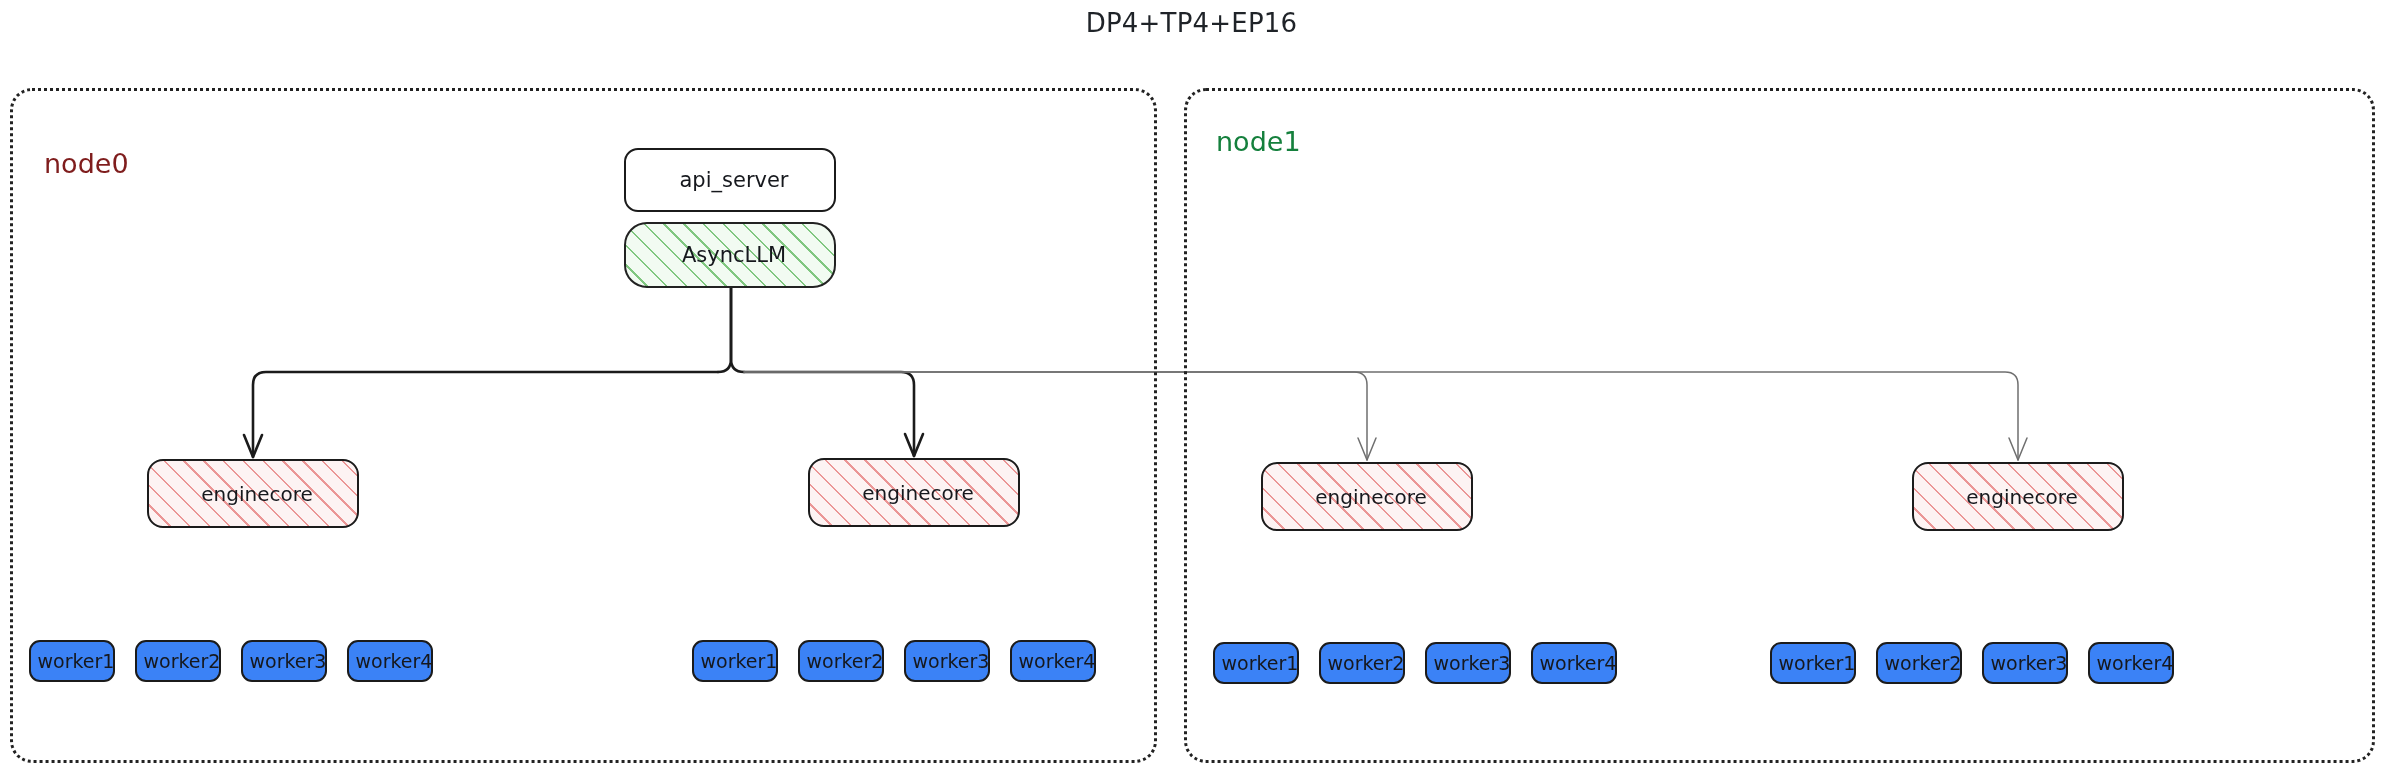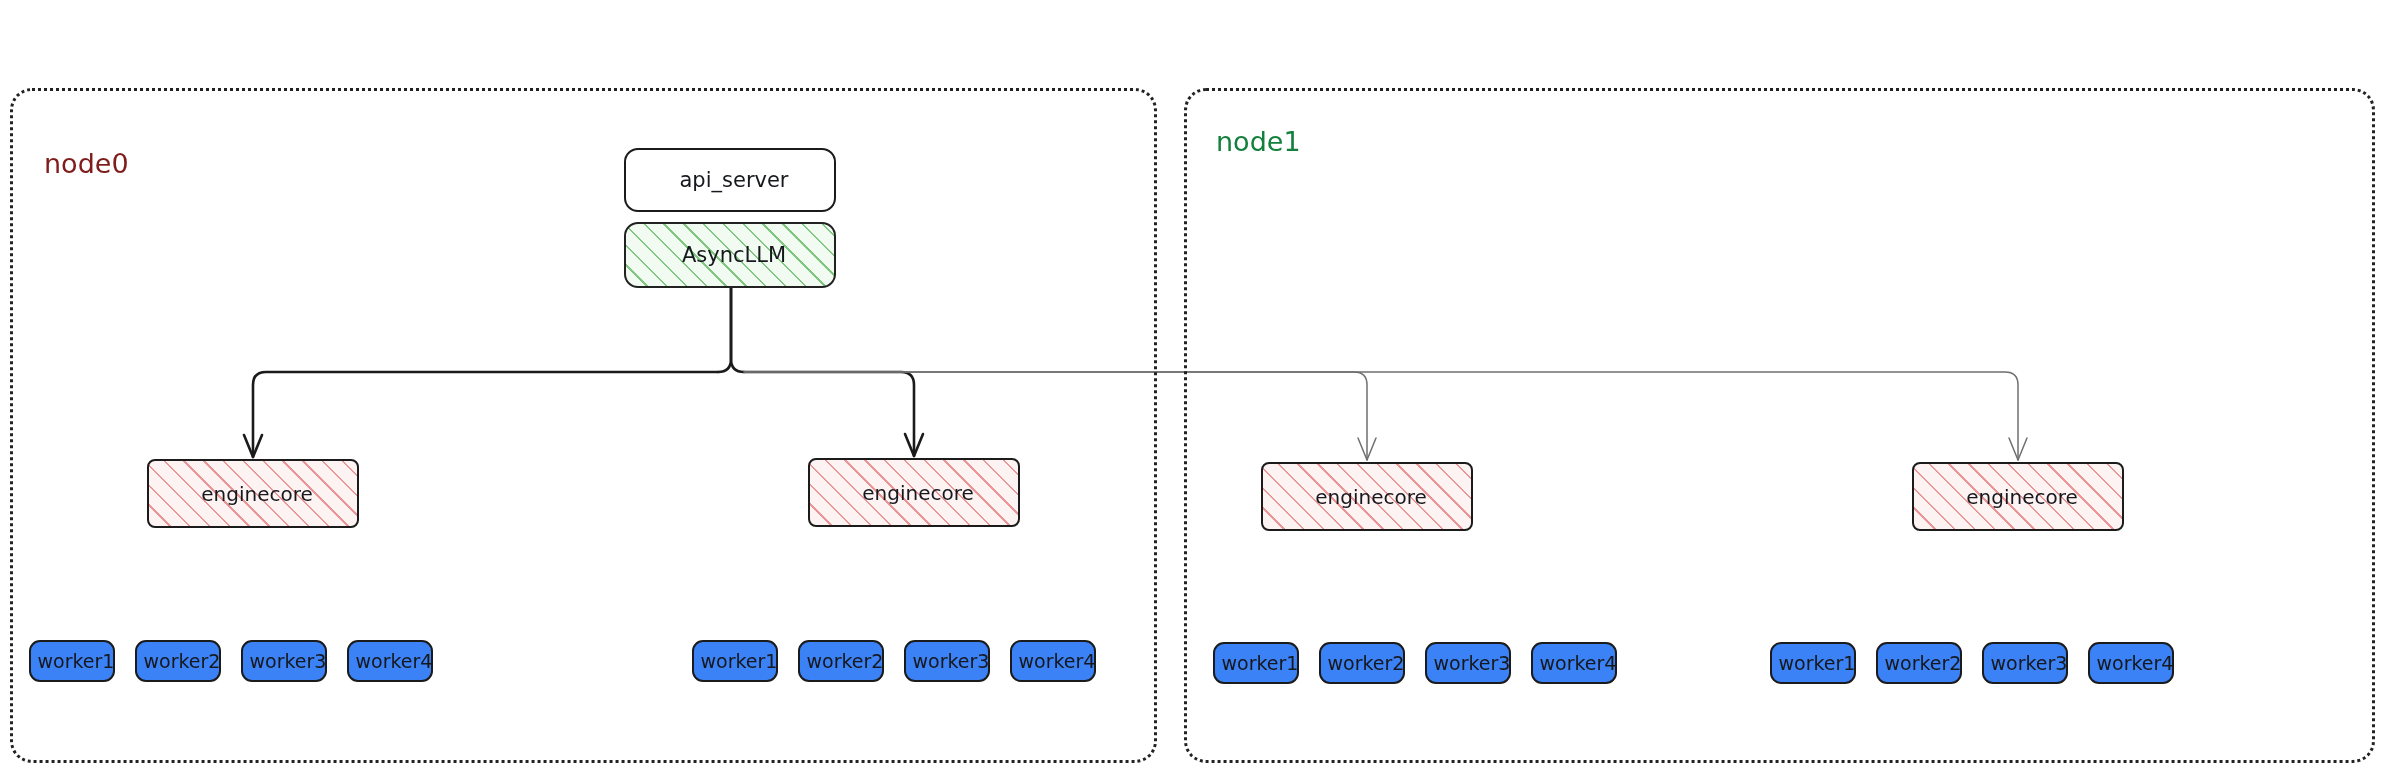--- a/index.html
+++ b/index.html
@@ -56,34 +56,34 @@
     color: #16181d;
     border: 2.2px solid #1b1b1b;
     background: #ffffff;
     padding-left: 8px;
   }
   .box.api-server {
     border-radius: 14px;
     font-size: 21px;
   }
   .box.asyncllm {
-    border-radius: 14px;
+    border-radius: 23px;
     font-size: 21px;
     border-color: #222222;
     background-color: #f2fbf2;
     background-image: repeating-linear-gradient(
       45deg,
       rgba(122, 196, 122, 0.95) 0px,
       rgba(122, 196, 122, 0.95) 1.6px,
       rgba(255, 255, 255, 0) 1.6px,
       rgba(255, 255, 255, 0) 14px
     );
   }
   .box.enginecore {
-    border-radius: 8px;
+    border-radius: 16px;
     font-size: 20px;
     border-color: #1b1b1b;
     background-color: #fdf3f3;
     background-image: repeating-linear-gradient(
       45deg,
       rgba(233, 140, 140, 0.9) 0px,
       rgba(233, 140, 140, 0.9) 1.6px,
       rgba(255, 255, 255, 0) 1.6px,
       rgba(255, 255, 255, 0) 14px
     );
@@ -105,20 +105,21 @@
     width: 2383px;
     height: 773px;
     pointer-events: none;
   }
 </style>
 </head>
 <body>
 
 <div id="canvas">
 
+  <div class="diagram-title">DP4+TP4+EP16</div>
 
   <svg id="edges" viewBox="0 0 2383 773" xmlns="http://www.w3.org/2000/svg">
       <path d="M 731 288 L 731 359 Q 731 372 718 372" fill="none" stroke="#1b1b1b" stroke-width="2.6" stroke-linecap="round" stroke-linejoin="round"></path>
       <path d="M 731 288 L 731 359 Q 731 372 744 372" fill="none" stroke="#1b1b1b" stroke-width="2.6" stroke-linecap="round" stroke-linejoin="round"></path>
       <path d="M 718 372 L 266 372 Q 253 372 253 385 L 253 457" fill="none" stroke="#1b1b1b" stroke-width="2.6" stroke-linecap="round" stroke-linejoin="round"></path>
       <path d="M 244 435 L 253 457 L 262 435" fill="none" stroke="#1b1b1b" stroke-width="2.6" stroke-linecap="round" stroke-linejoin="round"></path>
       <path d="M 744 372 L 901 372 Q 914 372 914 385 L 914 456" fill="none" stroke="#1b1b1b" stroke-width="2.6" stroke-linecap="round" stroke-linejoin="round"></path>
       <path d="M 905 434 L 914 456 L 923 434" fill="none" stroke="#1b1b1b" stroke-width="2.6" stroke-linecap="round" stroke-linejoin="round"></path>
       <path d="M 744 372 L 1354 372 Q 1367 372 1367 385 L 1367 460" fill="none" stroke="#6f6f6f" stroke-width="1.5" stroke-linecap="round" stroke-linejoin="round"></path>
       <path d="M 1358 438 L 1367 460 L 1376 438" fill="none" stroke="#6f6f6f" stroke-width="1.5" stroke-linecap="round" stroke-linejoin="round"></path>

